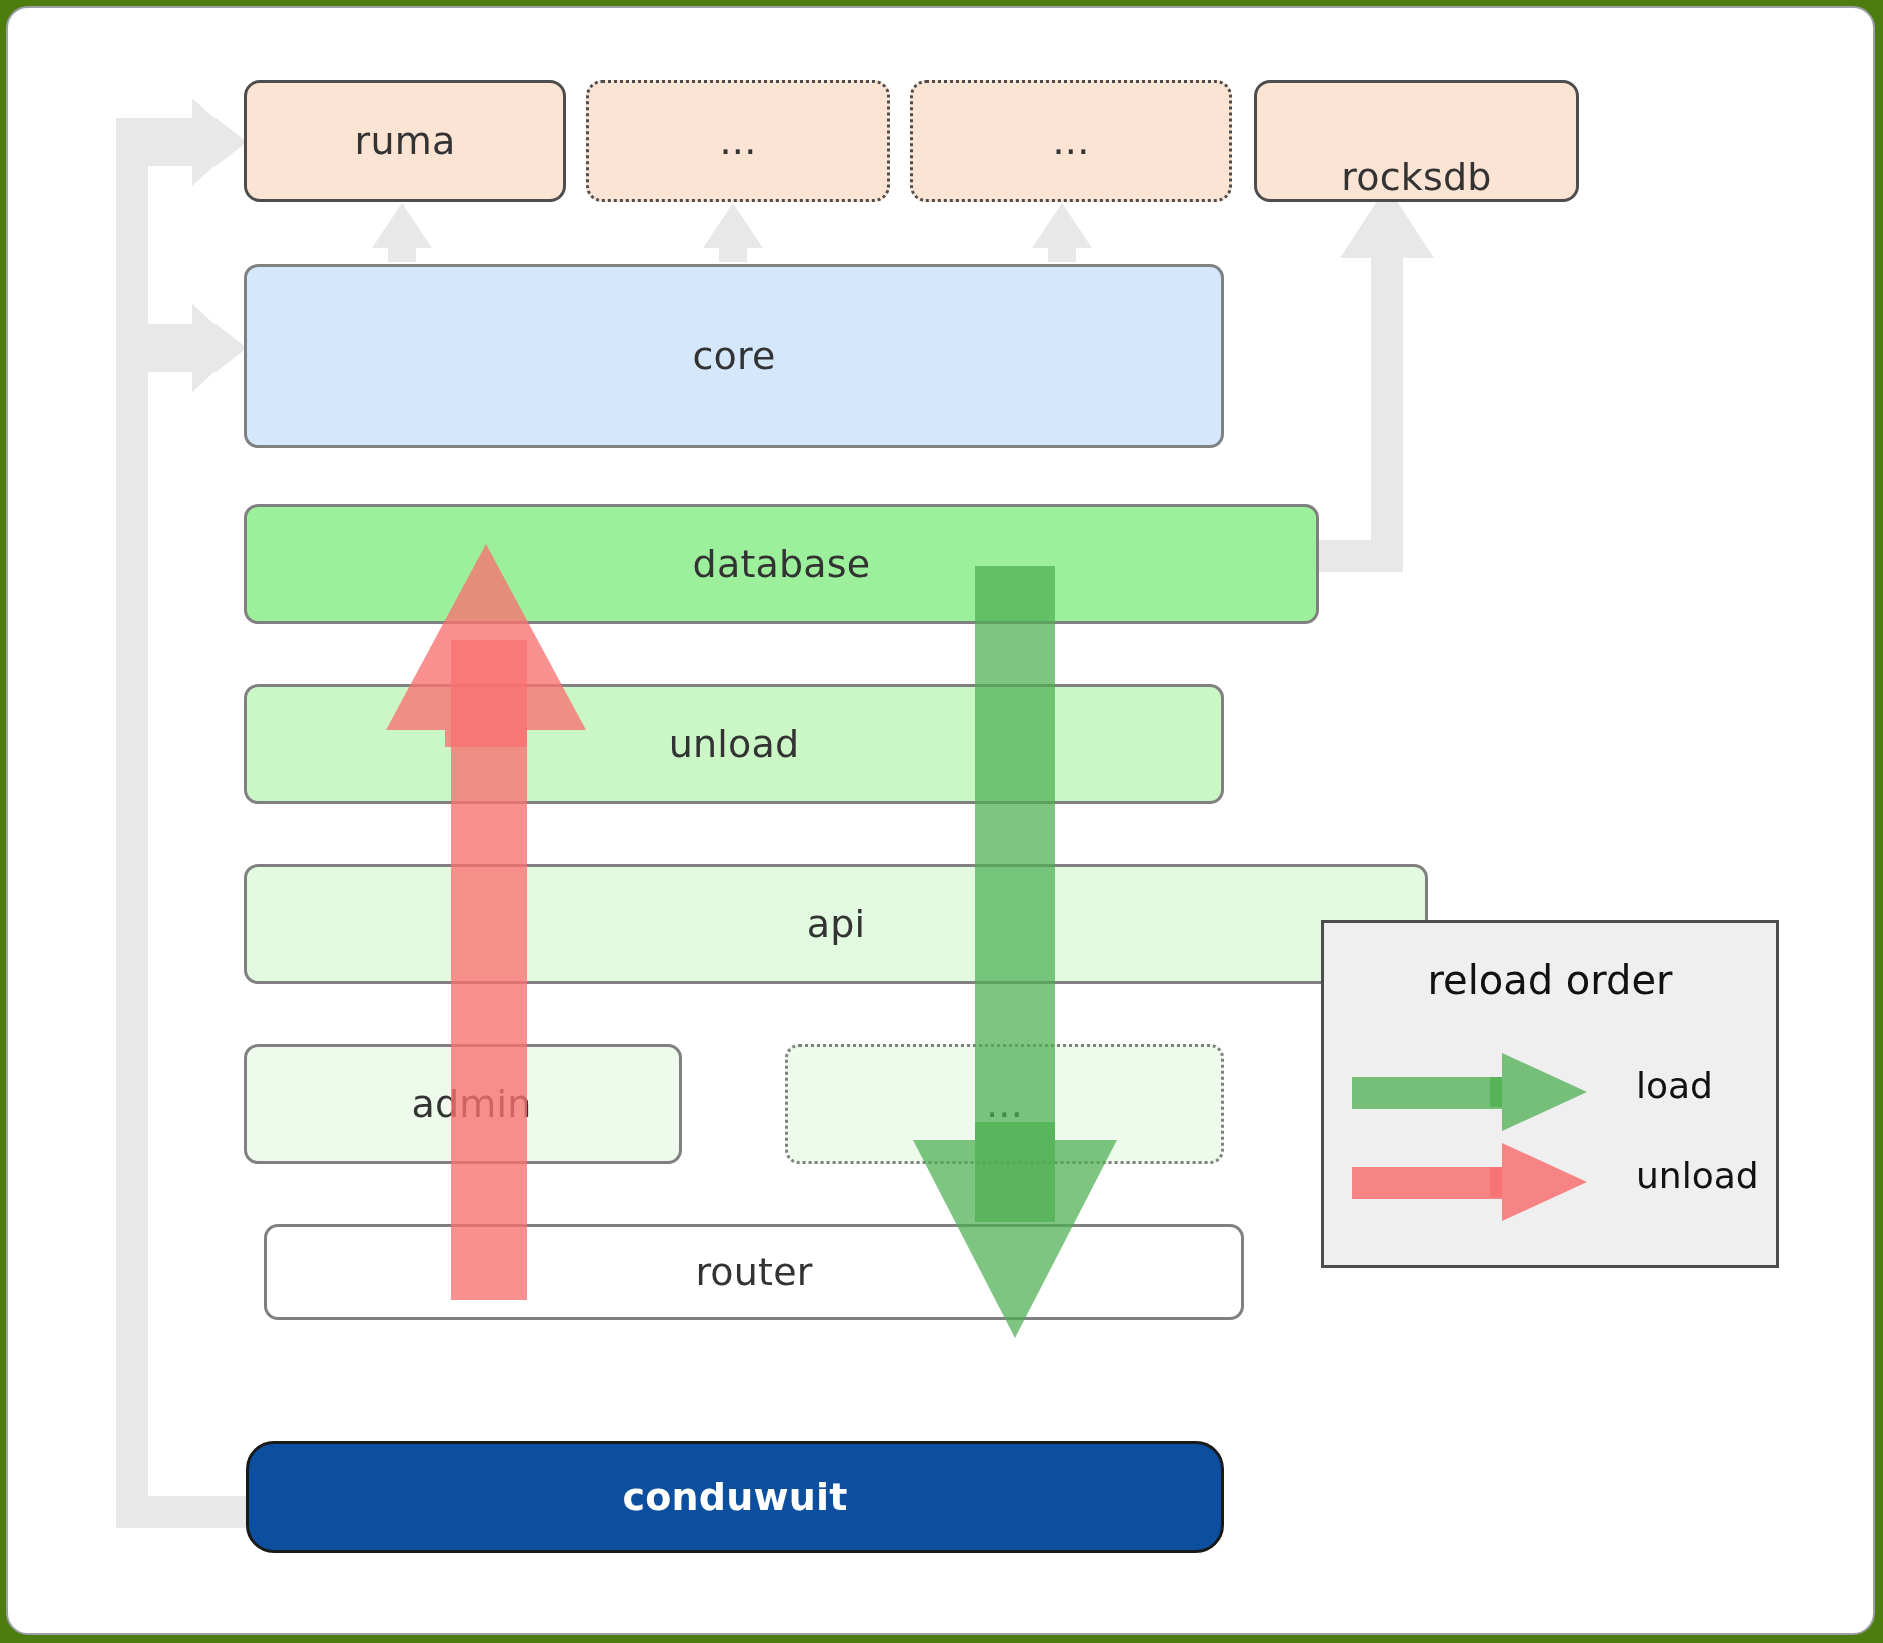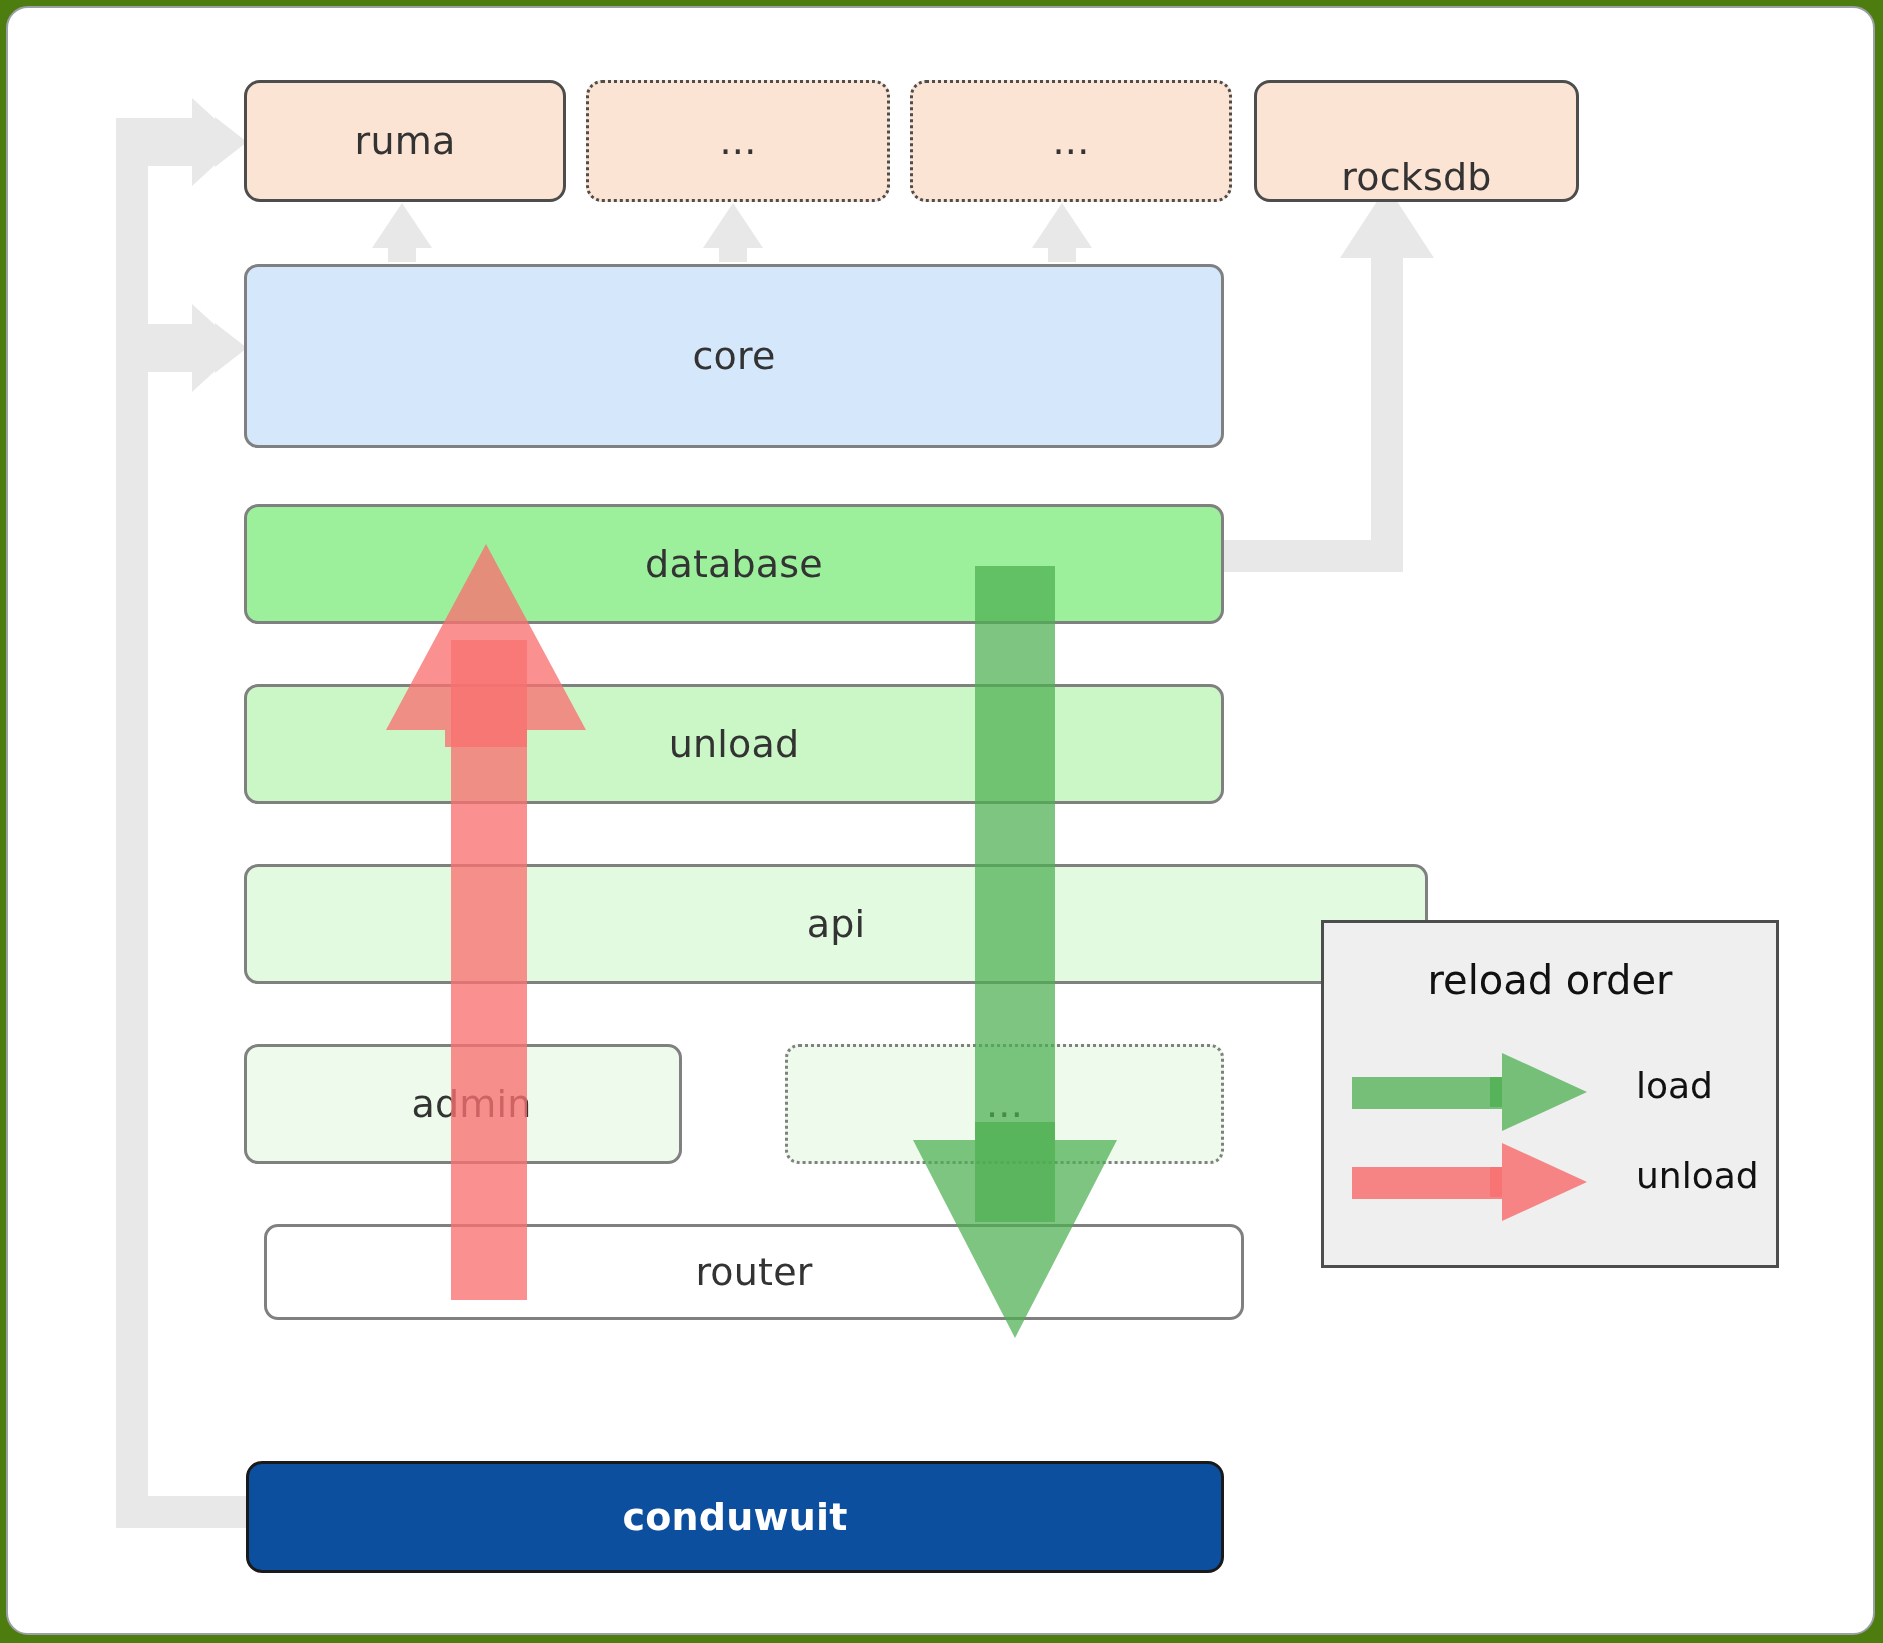--- a/index.html
+++ b/index.html
@@ -150,21 +150,21 @@
   </div>
 
   <div class="node node-dep" style="left:1254px; top:80px; width:325px; height:122px;align-items:flex-end;">
     <span>rocksdb</span>
   </div>
 
   <div class="node node-core" style="left:244px; top:264px; width:980px; height:184px;">
     <span>core</span>
   </div>
 
-  <div class="node node-layer" style="left:244px; top:504px; width:980px; height:120px; background:#9cf09c;">
+  <div class="node node-layer" style="left:244px; top:504px; width:1075px; height:120px; background:#9cf09c;">
     <span>database</span>
   </div>
 
   <div class="node node-layer" style="left:244px; top:684px; width:980px; height:120px; background:#cbf7c6;">
     <span>unload</span>
   </div>
 
   <div class="node node-layer" style="left:244px; top:864px; width:1184px; height:120px; background:#e2fae0;">
     <span>api</span>
   </div>
@@ -174,21 +174,21 @@
   </div>
 
   <div class="node node-layer-dotted" style="left:785px; top:1044px; width:439px; height:120px; background:#eefaec;">
     <span>...</span>
   </div>
 
   <div class="node node-layer" style="left:232px; top:1224px; width:980px; height:96px; background:#ffffff;margin-left:32px;">
     <span>router</span>
   </div>
 
-  <div class="node node-root" style="left:246px; top:1441px; width:978px; height:112px; border-radius:16px;margin-top:20px;">
+  <div class="node node-root" style="left:246px; top:1441px; width:978px; height:112px; border-radius:28px;">
     <span>conduwuit</span>
   </div>
 
   <svg class="overlay" viewBox="0 0 1883 1643">
 
     <g>
       <polygon points="486,544 586,730 527,730 527,747 445,747 445,730 386,730" fill="#f87171" fill-opacity="0.78"></polygon>
       <rect x="451" y="640" width="76" height="660" fill="#f87171" fill-opacity="0.78"></rect>
     </g>
 

